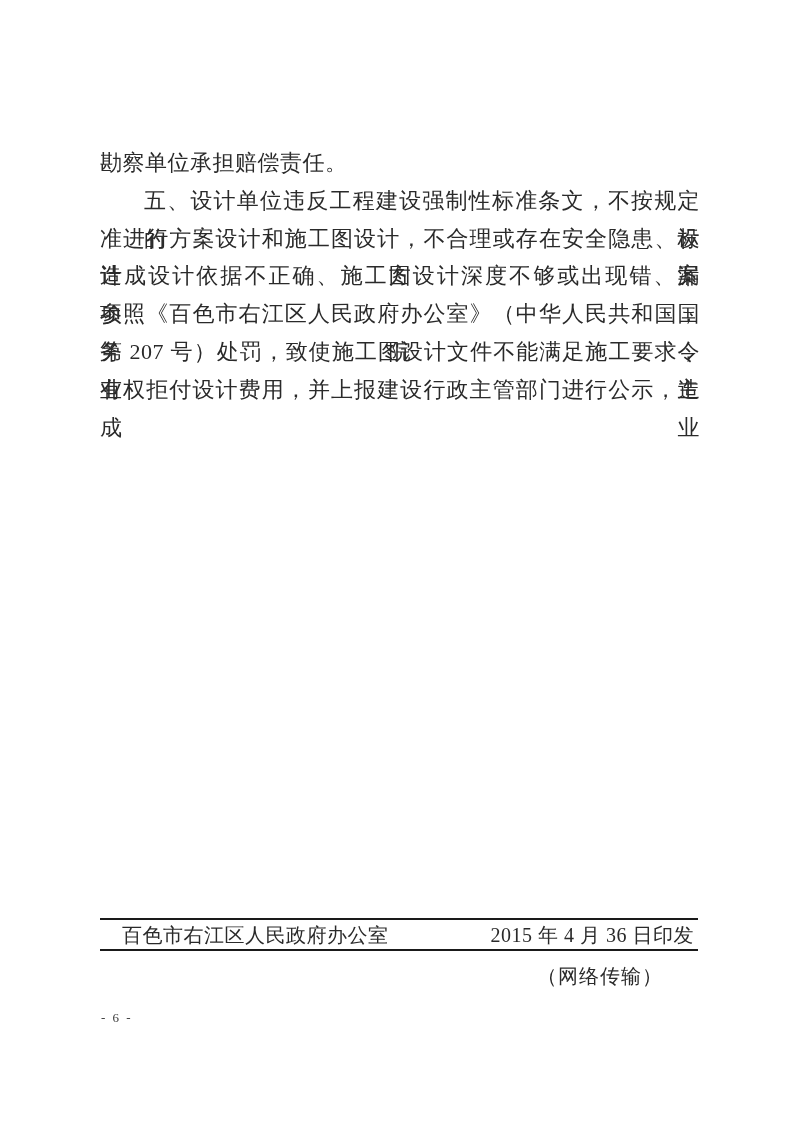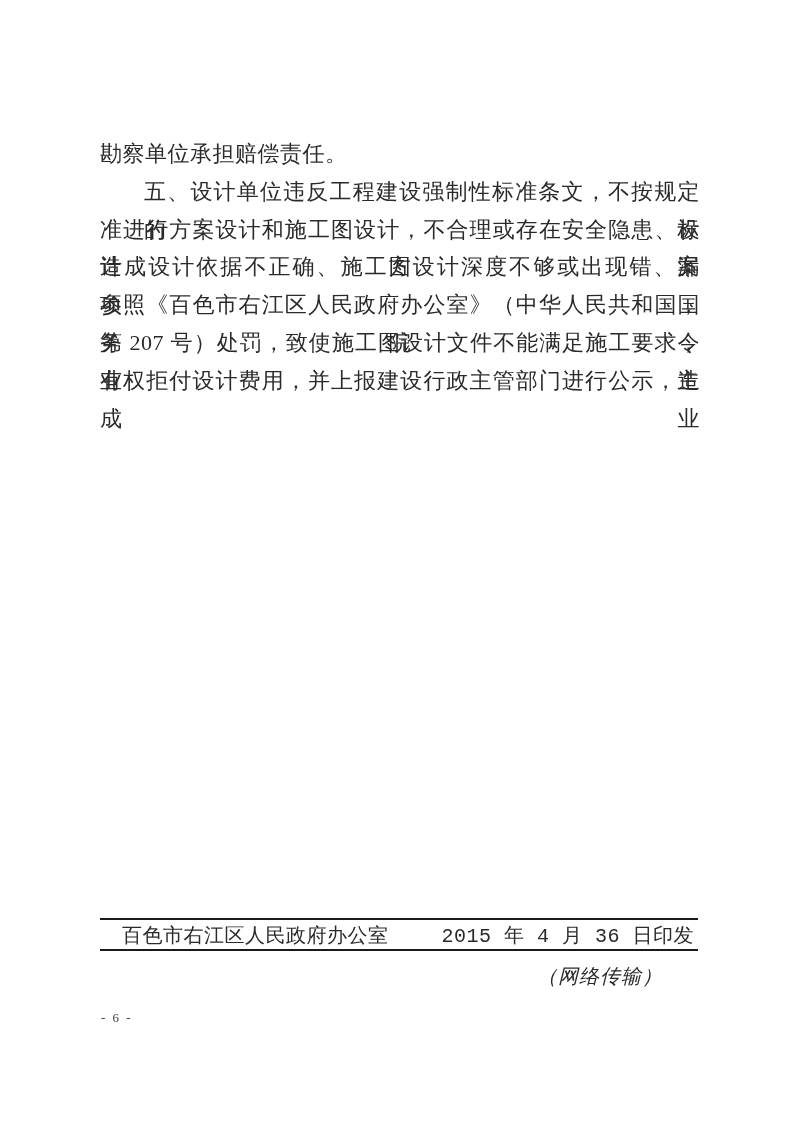--- a/index.html
+++ b/index.html
@@ -12,21 +12,21 @@
     width: 800px;
     height: 1131px;
     background: #ffffff;
     font-family: "Liberation Serif", "DejaVu Serif", serif;
     color: #2a2a2a;
     overflow: hidden;
   }
   .doc-body {
     position: absolute;
     left: 100px;
-    top: 135px;
+    top: 144px;
     width: 600px;
   }
   .line {
     font-size: 22px;
     line-height: 37.8px;
     height: 37.8px;
     white-space: nowrap;
     letter-spacing: 0.5px;
   }
   .line.full {
@@ -48,37 +48,35 @@
     background: #1a1a1a;
     width: 598px;
   }
   .footer-row {
     display: flex;
     justify-content: space-between;
     align-items: baseline;
     height: 27px;
     padding-top: 2px;
     font-size: 20px;
-    font-family: Liberation Mono, monospace;
   }
   .footer-issuer {
     padding-left: 22px;
     letter-spacing: 0.5px;
   }
   .footer-date {
     padding-right: 6px;
     letter-spacing: 0.5px;
   }
   .transmission {
     margin-top: 12px;
     text-align: right;
     padding-right: 37px;
     font-size: 20px;
     letter-spacing: 1px;
-    font-style: italic;
   }
   .page-number {
     position: absolute;
     left: 101px;
     top: 1010px;
     font-size: 13px;
     letter-spacing: 2px;
     color: #3a3a3a;
   }
 </style>

